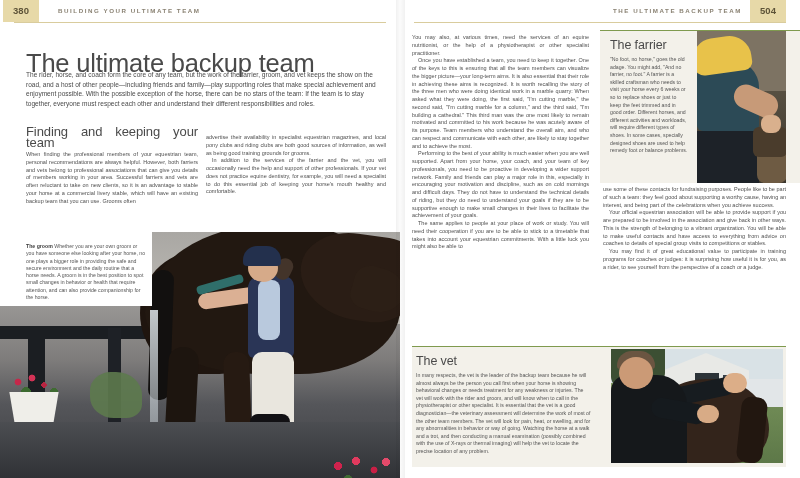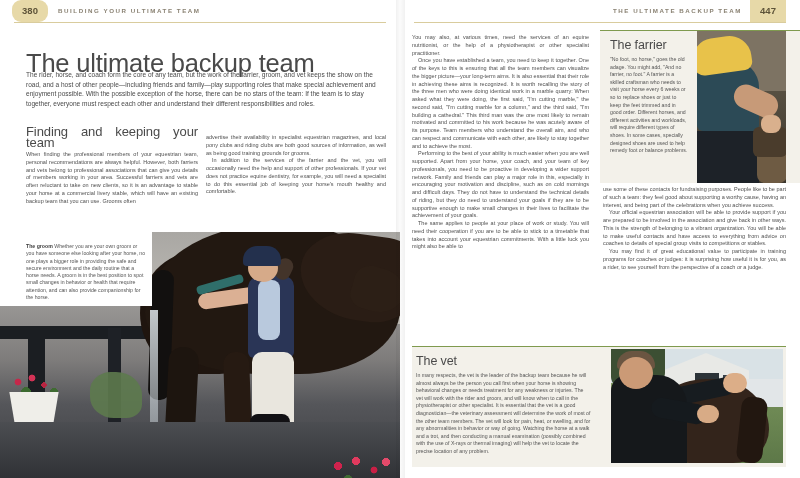--- a/index.html
+++ b/index.html
@@ -5,21 +5,21 @@
   html,body{margin:0;padding:0;background:#ffffff;}
   body{width:800px;height:478px;overflow:hidden;font-family:"Liberation Sans",sans-serif;color:#3b3b3b;}
 
   .spread{position:relative;width:800px;height:478px;background:#ffffff;}
 
   
   .rh{position:absolute;top:0;height:22px;}
   .rh-left{left:0;width:400px;}
   .rh-right{left:400px;width:400px;}
   .folio{position:absolute;top:0;width:36px;height:22px;background:#e7d9a8;}
-  .folio-l{left:12px;border-radius:9px;}
+  .folio-l{left:3px;}
   .folio-r{right:14px;}
   .folio span{display:block;text-align:center;line-height:22px;font-size:9.5px;font-weight:bold;color:#5d5338;}
   .rh-rule{position:absolute;top:22px;height:1px;background:#d9cc9d;}
   .rh-rule.l{left:14px;width:372px;}
   .rh-rule.r{left:414px;width:372px;}
   .rh-title{position:absolute;top:0;line-height:22px;font-size:6.2px;letter-spacing:1.55px;color:#8a8273;font-weight:bold;}
   .rh-title.l{left:58px;}
   .rh-title.r{right:58px;}
 
   
@@ -152,21 +152,21 @@
   <div class="rh rh-left">
     <div class="folio folio-l">
       <span>380</span>
     </div>
     <div class="rh-title l">BUILDING YOUR ULTIMATE TEAM</div>
   </div>
   <div class="rh-rule l"></div>
 
   <div class="rh rh-right">
     <div class="folio folio-r">
-      <span>447</span>
+      <span>504</span>
     </div>
     <div class="rh-title r">THE ULTIMATE BACKUP TEAM</div>
   </div>
   <div class="rh-rule r"></div>
 
   <h1 class="title">The ultimate backup team</h1>
   <div class="intro">The rider, horse, and coach form the core of any team, but the work of the farrier, groom, and vet keeps the show on the road, and a host of other people—including friends and family—play supporting roles that make special achievement and enjoyment possible. With the possible exception of the horse, there can be no stars of the team: If the team is to stay together, everyone must respect each other and understand their different responsibilities and roles.</div>
 
   <div class="col l-col1">
     <h2 class="sub">Finding and keeping your team</h2>

